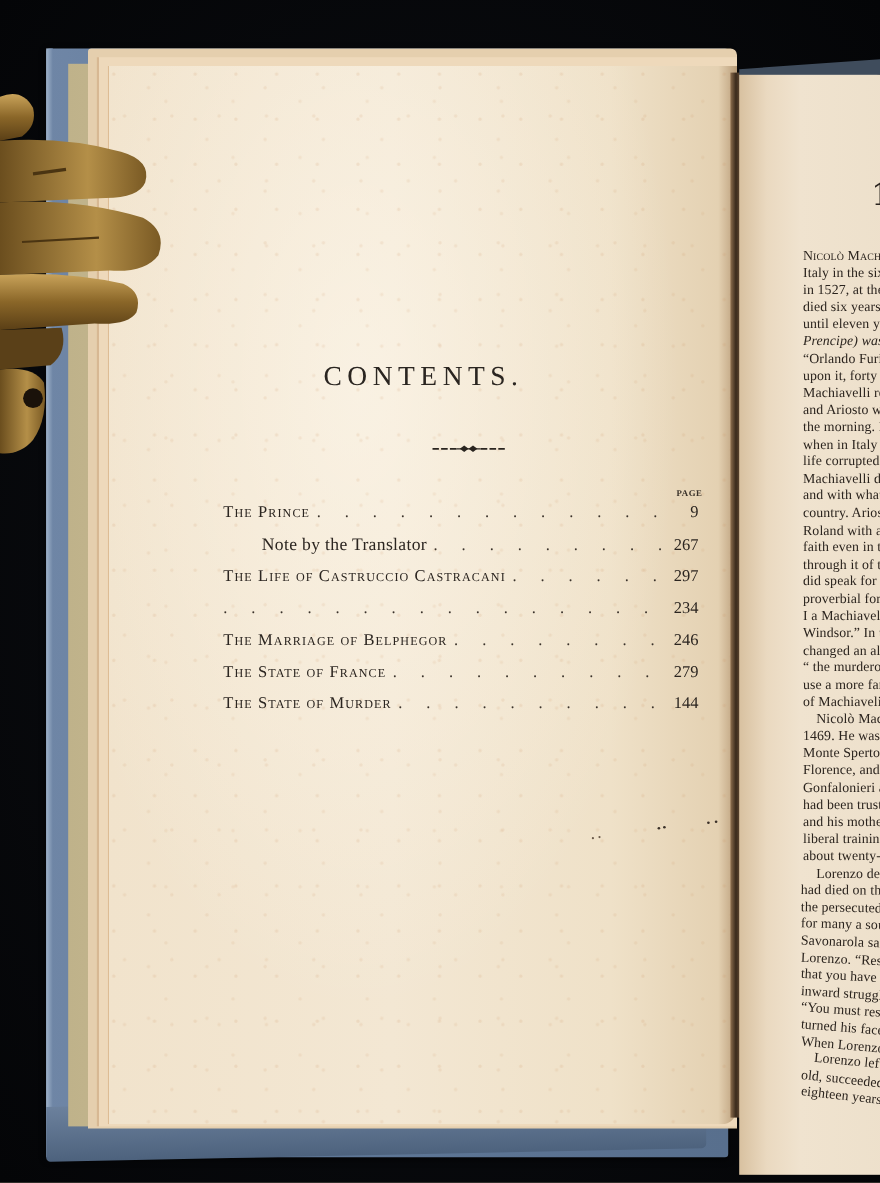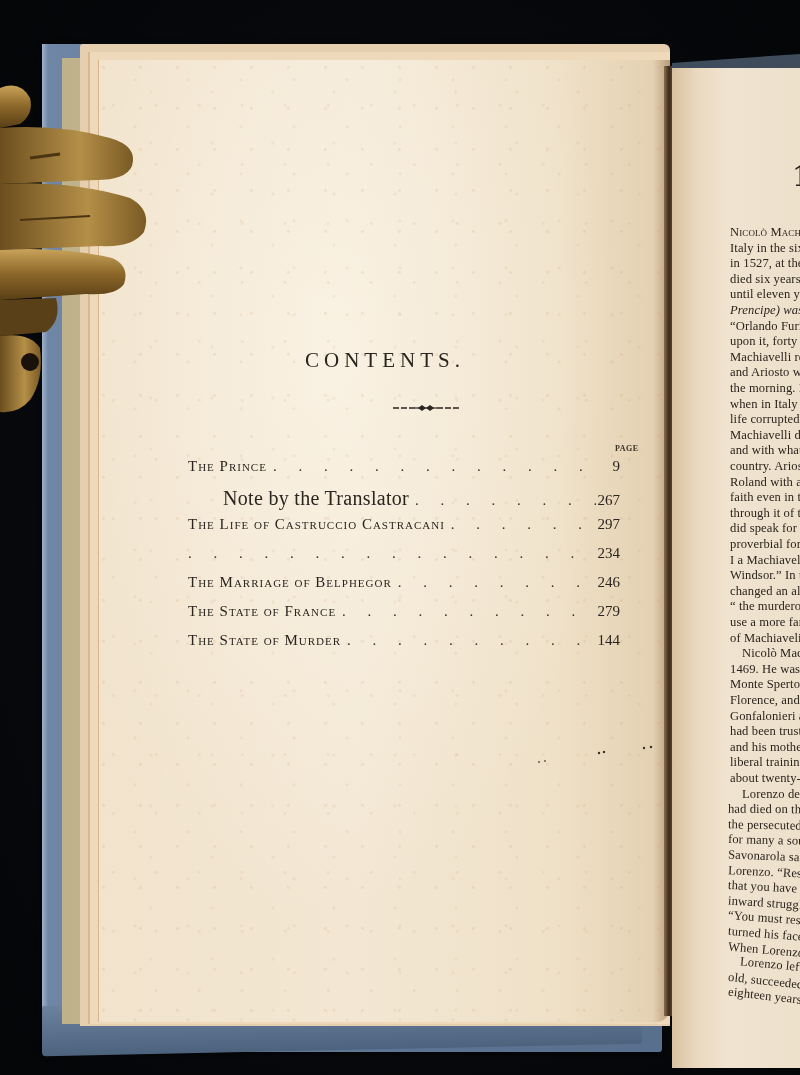--- a/index.html
+++ b/index.html
@@ -38,28 +38,28 @@
     .page-right { position:absolute; left:672px; top:68px; width:140px; height:1000px;
       background: linear-gradient(90deg,#d8c1a0 0%, #ead9c0 18%, #f0e3cf 40%, #ede0cb 100%);
       transform-origin: left top; }
     .chap-num { position:absolute; left:792px; top:160px; font-family:"DejaVu Serif", serif; font-size:28px; color:#2a241f; }
     .rline { position:absolute; left:730px; font-family:"Liberation Serif", serif; font-size:12.6px; color:#2b241e; white-space:nowrap; overflow:hidden; width:80px; letter-spacing:.1px; }
 
     
     .clip { position:absolute; left:0; top:80px; width:150px; height:340px; }
 
     
-    .contents-title { position:absolute; left:0; width:572px; top:288px; text-align:center; font-family:"Liberation Serif", serif; font-size:21px; letter-spacing:5px; color:#2a2520; }
+    .contents-title { position:absolute; left:0; width:572px; top:269px; text-align:center; font-family:"Liberation Serif", serif; font-size:25px; letter-spacing:5px; color:#2a2520; }
     .ornament { position:absolute; left:294px; top:344px; width:66px; height:8px; }
     .page-label { position:absolute; left:516px; top:384px; font-family:"Liberation Serif", serif; font-size:8px; font-weight:bold; letter-spacing:.5px; color:#3a322a; }
-    .toc { position:absolute; left:89px; top:398px; width:432px; }
+    .toc { position:absolute; left:104px; top:398px; width:432px; }
     .toc-row { position:relative; height:29px; display:flex; align-items:baseline; font-family:"Liberation Serif", serif; color:#2b2520; }
     .toc-row.sub { padding-left:35px; }
     .toc-title { font-size:15px; letter-spacing:1px; font-variant: small-caps; white-space:nowrap; padding-right:6px; }
-    .toc-row.sub .toc-title { font-variant: normal; font-size:20px; letter-spacing:.3px; }
+    .toc-row.sub .toc-title { font-variant: normal; font-size:16px; letter-spacing:.3px; }
     .toc-dots { flex:1; overflow:hidden; white-space:nowrap; font-size:15px; letter-spacing:9px; color:#3a322a; }
     .toc-page { font-size:15px; min-width:24px; text-align:right; font-variant: oldstyle-nums; }
     .specks { position:absolute; left:400px; top:680px; width:230px; height:30px; }
   </style>
 </head>
 <body>
 
 <div class="scene">
 
   <div class="cover-left"></div>

